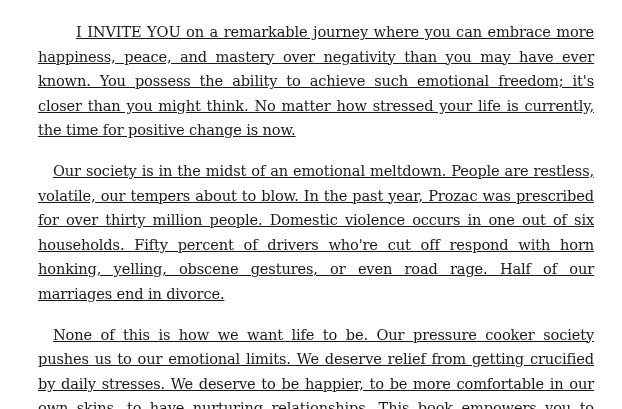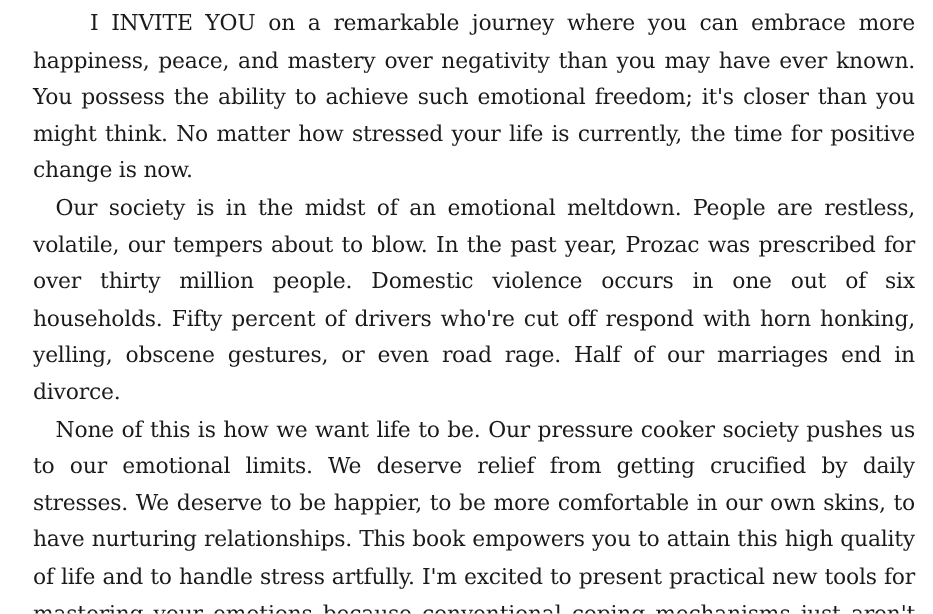--- a/index.html
+++ b/index.html
@@ -18,24 +18,25 @@
       left: 22px;
       top: 4px;
       width: 588px;
       font-family: "DejaVu Serif", "Liberation Serif", serif;
       font-size: 14.6px;
       line-height: 24.6px;
       color: #1a1a1a;
       letter-spacing: -0.15px;
     }
     .para {
-      margin: 0;
+      margin: 16px;
       padding: 0;
       text-align: justify;
       text-indent: 15px;
+      text-decoration: underline;
     }
     .para.first {
       text-indent: 38px;
     }
   </style>
 </head>
 <body>
 
 <div class="page">
   <p class="para first">I INVITE YOU on a remarkable journey where you can embrace more happiness, peace, and mastery over negativity than you may have ever known. You possess the ability to achieve such emotional freedom; it's closer than you might think. No matter how stressed your life is currently, the time for positive change is now.</p>

